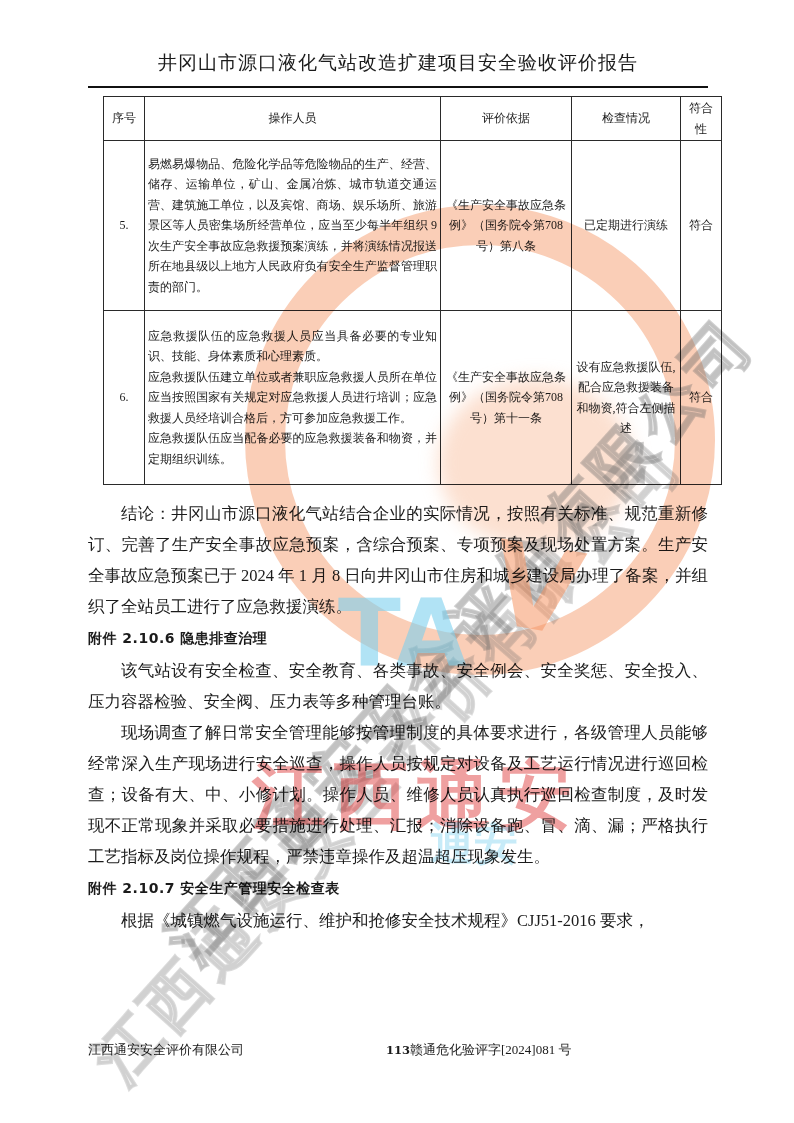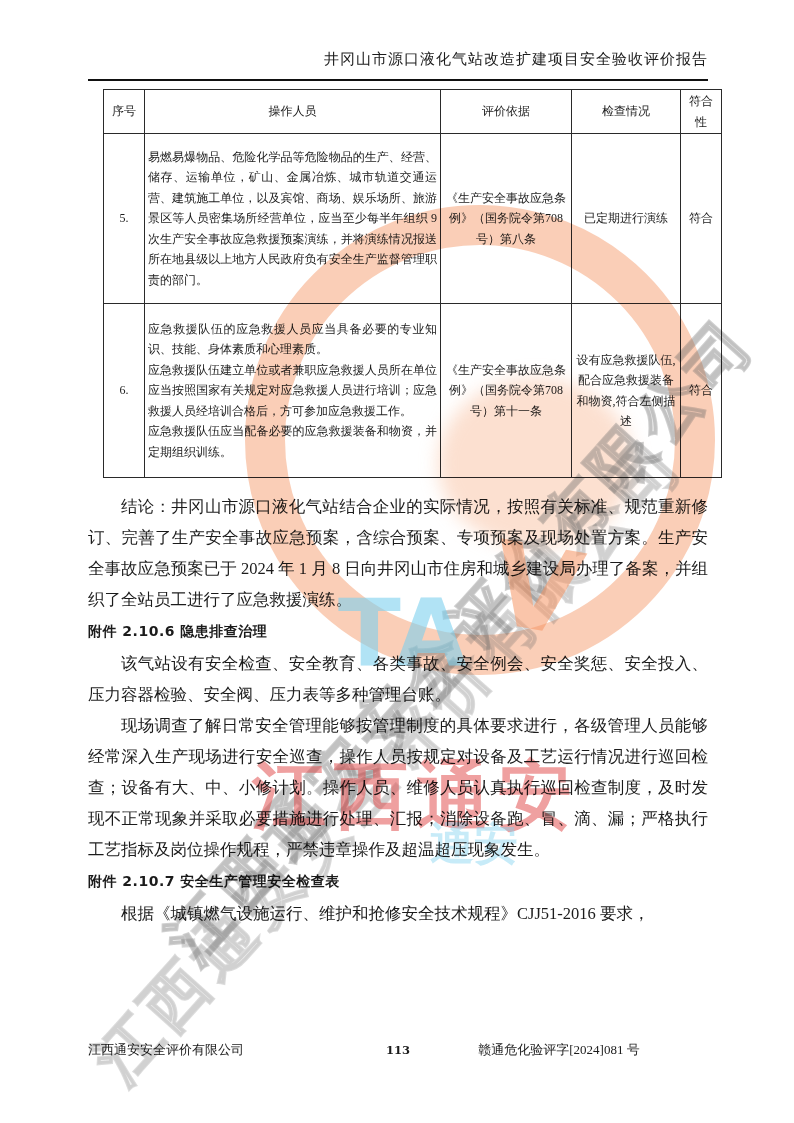--- a/index.html
+++ b/index.html
@@ -6,21 +6,21 @@
   html,body { background:#888; }
   .page {
     position:relative; width:794px; height:1123px; margin:0 auto;
     background:#ffffff; overflow:hidden;
     font-family:"Liberation Serif","DejaVu Serif",serif;
     color:#1b1b1b;
   }
   .content { position:absolute; left:88px; top:44px; width:620px; z-index:1; }
 
   .doc-title {
-    text-align:right; font-size:15px; letter-spacing:1px;
+    text-align:center; font-size:19px; letter-spacing:1px;
     padding:6px 0 10px 0; border-bottom:2px solid #111;
   }
 
   table.check-table {
     border-collapse:collapse; table-layout:fixed;
     width:618px; margin:8px 0 0 15px;
     font-size:12px; line-height:20.5px;
   }
   table.check-table th, table.check-table td {
     border:1px solid #2a2a2a; vertical-align:middle; padding:1px 3px;
@@ -46,21 +46,21 @@
     margin:1px 0 1px 0; letter-spacing:0.5px;
   }
 
   .footer {
     position:absolute; left:88px; right:86px; top:1041px; z-index:1;
     display:grid; grid-template-columns:1fr auto 1fr; align-items:baseline;
     font-size:13px;
   }
   .footer .f-left  { text-align:left; }
   .footer .f-page  { text-align:center; font-size:11.5px; font-family:"DejaVu Serif",serif;font-weight:bold; }
-  .footer .f-right { text-align:center; }
+  .footer .f-right { text-align:left; }
 
   
   .watermark { position:absolute; inset:0; z-index:3; pointer-events:none; mix-blend-mode:multiply; }
   .wm-ring {
     position:absolute; left:245px; top:205px; width:470px; height:470px;
     border:40px solid rgba(246,158,112,0.50); border-radius:50%;
   }
   .wm-blob {
     position:absolute; left:438px; top:378px; width:195px; height:170px;
     background:rgba(249,186,150,0.45); border-radius:50%; filter:blur(9px);

